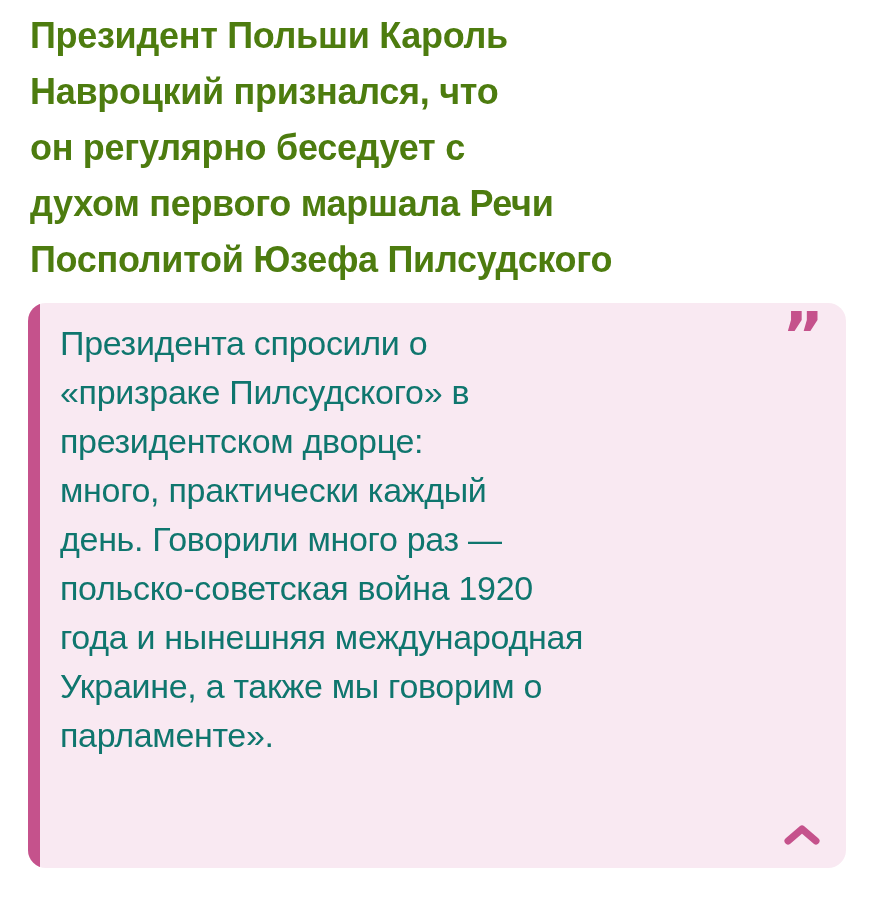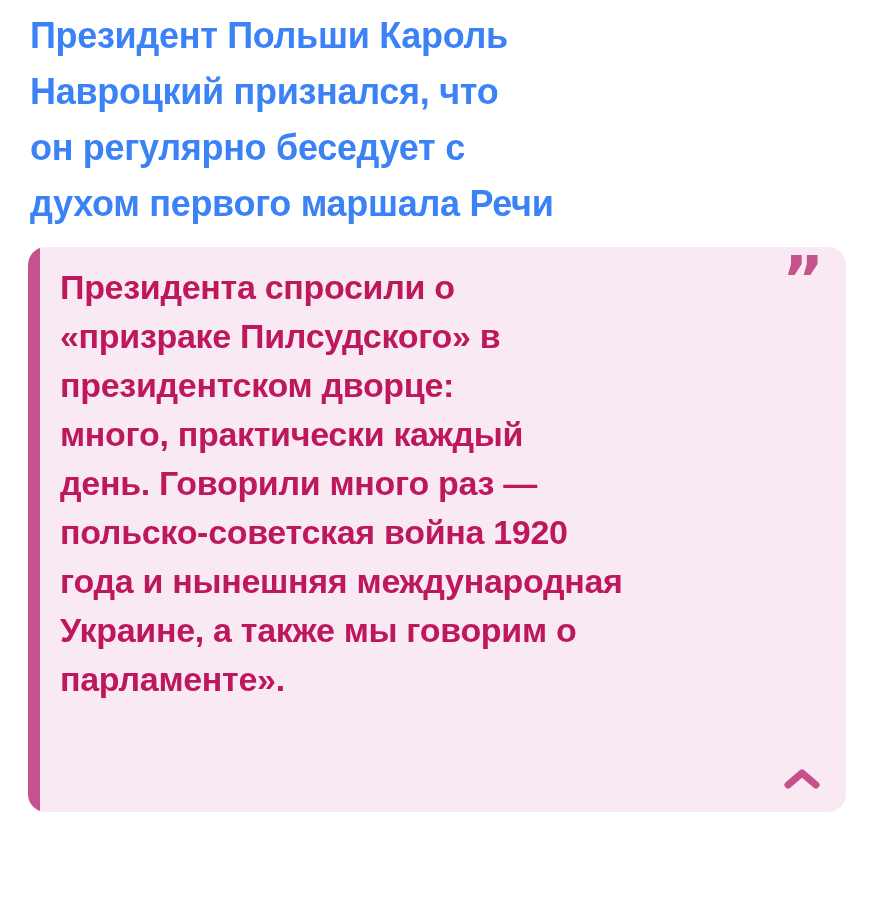--- a/index.html
+++ b/index.html
@@ -12,21 +12,21 @@
     font-family: "Liberation Sans", sans-serif;
   }
   .page {
     position: relative;
     width: 873px;
     height: 897px;
     background: #ffffff;
   }
   .headline {
     margin: 8px 28px 0 30px;
-    color: #3b82f6;
+    color: #4d7c0f;
     font-size: 36px;
     font-weight: 700;
     line-height: 56px;
     letter-spacing: -0.3px;
   }
   .headline .line {
     display: block;
     white-space: nowrap;
   }
   .quote-card {
@@ -42,23 +42,23 @@
   }
   .quote-accent-bar {
     position: absolute;
     left: 0;
     top: 0;
     bottom: 0;
     width: 12px;
     background: #C5528C;
   }
   .quote-text {
-    color: #be185d;
+    color: #0f766e;
     font-size: 34px;
-    font-weight: 700;
+    font-weight: 400;
     line-height: 49px;
     letter-spacing: -0.3px;
   }
   .quote-text .line {
     display: block;
     white-space: nowrap;
   }
   .quote-mark {
     position: absolute;
     top: 4px;
@@ -91,20 +91,21 @@
 </head>
 <body>
 
 <div class="page">
 
   <h1 class="headline">
     <span class="line">Президент Польши Кароль</span>
     <span class="line">Навроцкий признался, что</span>
     <span class="line">он регулярно беседует с</span>
     <span class="line">духом первого маршала Речи</span>
+    <span class="line">Посполитой Юзефа Пилсудского</span>
   </h1>
 
   <blockquote class="quote-card">
     <div class="quote-accent-bar"></div>
 
     <span class="quote-mark">”</span>
 
     <div class="quote-text">
       <span class="line">Президента спросили о</span>
       <span class="line">«призраке Пилсудского» в</span>

